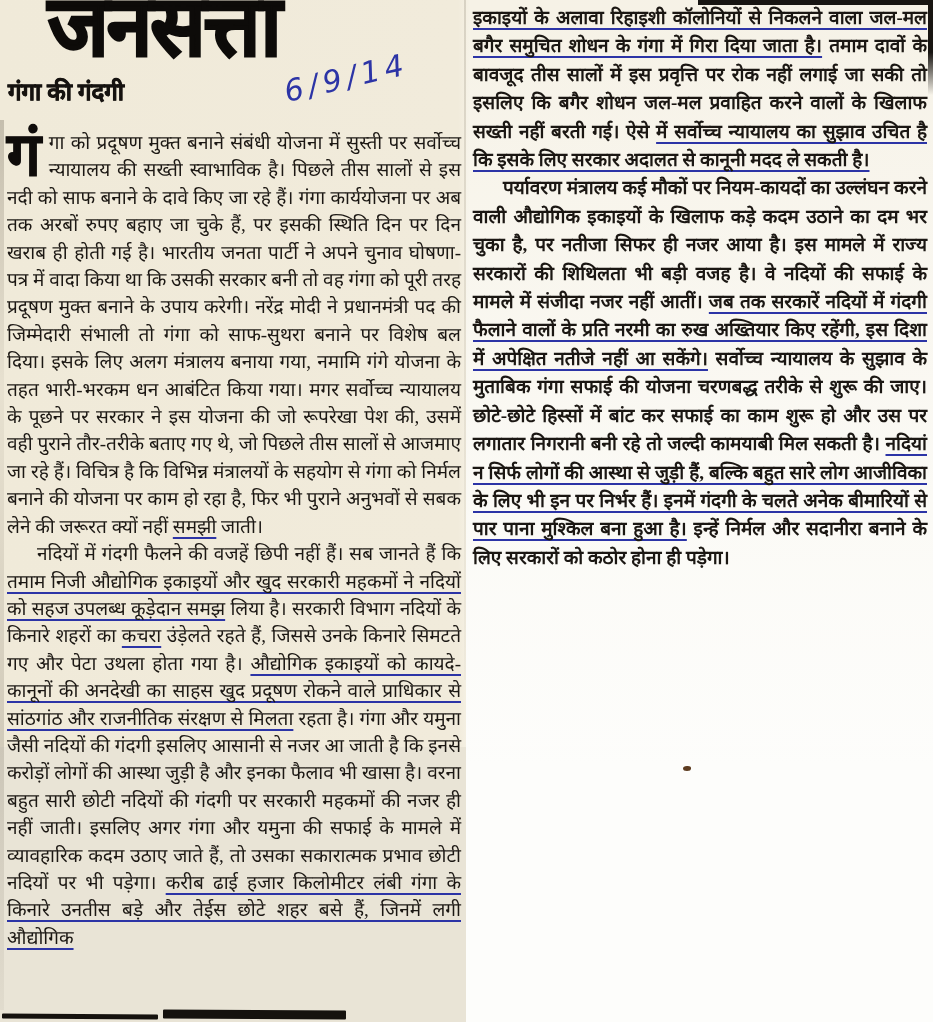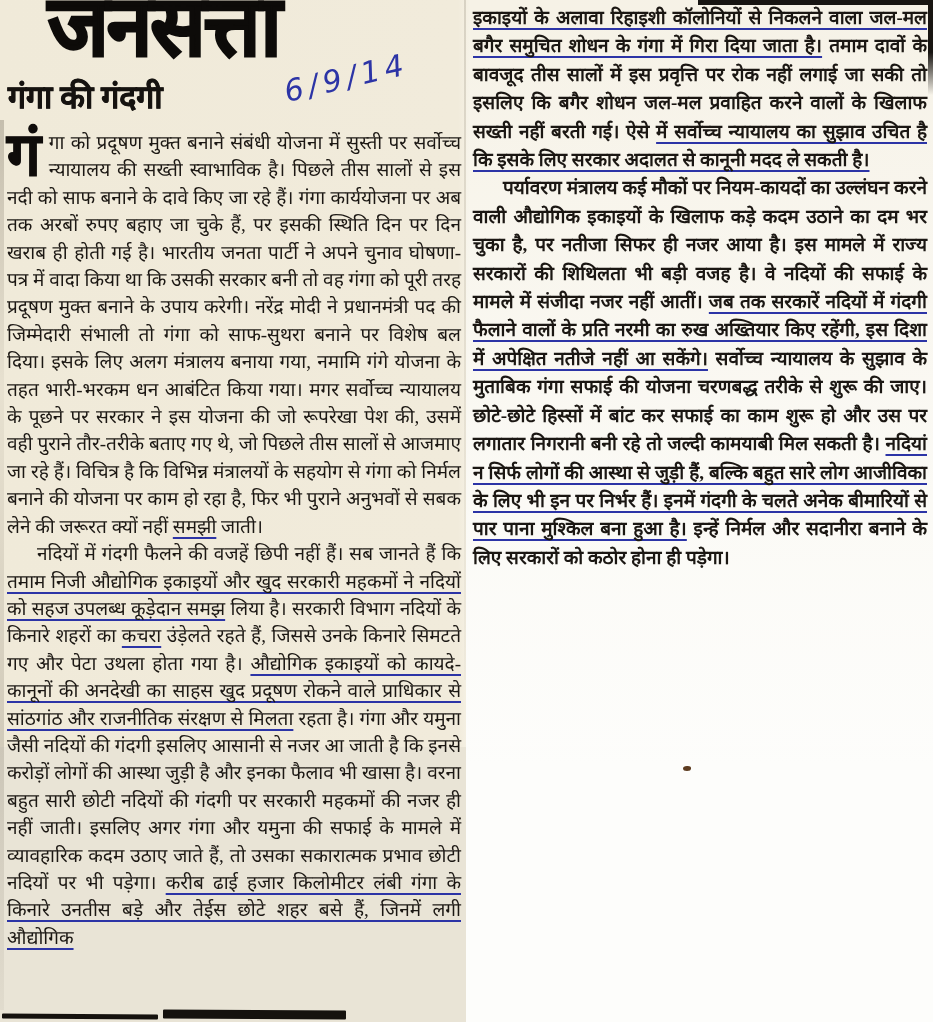--- a/index.html
+++ b/index.html
@@ -25,21 +25,21 @@
   .masthead{
     position:absolute;left:48px;top:-16px;
     font-size:82px;line-height:1.05;font-weight:bold;
     color:#0d0b09;letter-spacing:-2px;
     -webkit-text-stroke:2.2px #0d0b09;
     transform:scaleY(1.02);transform-origin:left top;
     white-space:nowrap;
   }
   .headline{
     position:absolute;left:8px;top:74px;
-    font-size:32px;font-weight:bold;color:#161310;
+    font-size:24px;font-weight:bold;color:#161310;
     -webkit-text-stroke:.6px #161310;
     white-space:nowrap;
   }
   .hand-date{
     position:absolute;left:283px;top:60px;
     font-size:30px;letter-spacing:5px;
     color:var(--pen,#2c34a6);
     transform:rotate(-13deg);
     font-family:"DejaVu Sans",sans-serif;
     font-style:italic;white-space:nowrap;

